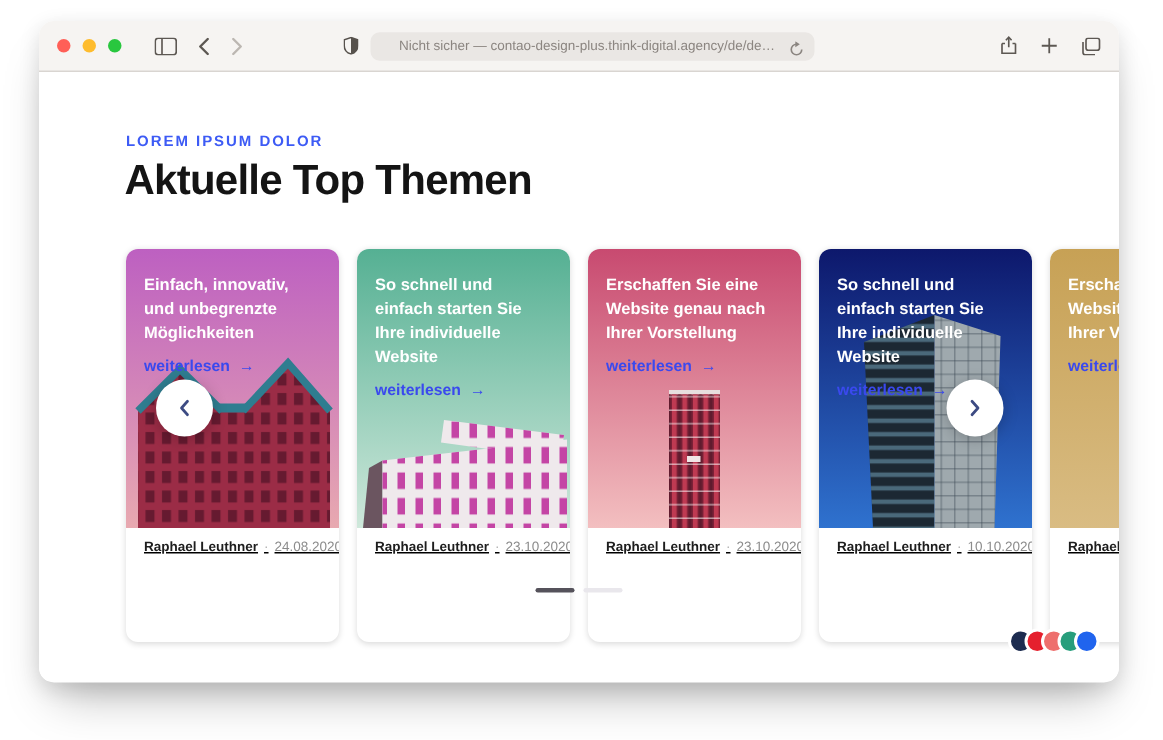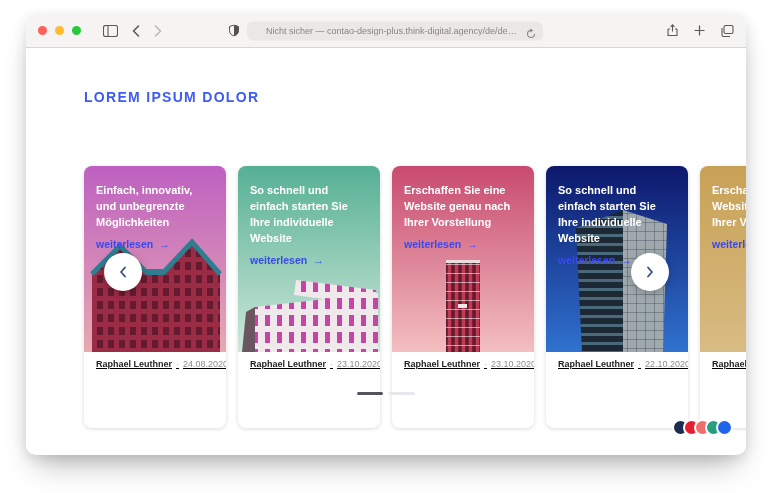--- a/index.html
+++ b/index.html
@@ -23,21 +23,21 @@
   .shield { margin-right:8px; display:flex; }
   .addr-pill { width:296px; height:19px; background:#eae7e4; border-radius:6px;
                display:flex; align-items:center; justify-content:center; position:relative; }
   .addr-text { font-size:9px; color:#8b8580; white-space:nowrap; overflow:hidden;
                max-width:258px; text-overflow:ellipsis; }
   .reload { position:absolute; right:7px; top:4px; }
   .right-icons { margin-left:auto; display:flex; align-items:center; gap:16px; color:#5d5853; }
 
   
   .content { position:relative; height:406px; background:#fff; }
-  .eyebrow { position:absolute; left:58px; top:41px; font-size:14px; font-weight:bold;
+  .eyebrow { position:absolute; left:58px; top:41px; font-size:10px; font-weight:bold;
              letter-spacing:1.3px; color:#3d5bf5; }
   .h1 { position:absolute; left:57px; top:56px; font-size:28px; font-weight:bold;
         letter-spacing:-0.5px; color:#141414; }
 
   .carousel { position:absolute; left:58px; top:118px; display:flex; gap:12px; }
   .card { width:142px; height:262px; border-radius:8px; overflow:hidden; flex:0 0 auto;
           background:#fff; box-shadow:0 1px 4px rgba(0,0,0,.15); display:flex;
           flex-direction:column; cursor:pointer; }
   .card-body { position:relative; height:186px; padding:17px 12px 0; overflow:hidden; }
   .card-title { position:relative; z-index:2; color:#fff; font-weight:bold;
@@ -129,20 +129,21 @@
         <svg width="13" height="12" viewBox="0 0 13 12">
             <rect x="3" y="0.5" width="9" height="8" rx="1.5" fill="none" stroke="currentColor" stroke-width="1.1"></rect>
             <path d="M1 3 V10 a1.5 1.5 0 0 0 1.5 1.5 H9" fill="none" stroke="currentColor" stroke-width="1.1"></path>
           </svg>
       </span>
     </div>
   </div>
 
   <div class="content">
     <div class="eyebrow">LOREM IPSUM DOLOR</div>
+    <h1 class="h1">Aktuelle Top Themen</h1>
 
     <div class="carousel">
 
       <div class="card">
         <div class="card-body" style="background: linear-gradient(rgb(189, 96, 193), rgb(232, 169, 176));">
           <div class="card-title">Einfach, innovativ, und unbegrenzte Möglichkeiten</div>
           <a class="card-link" style="color: rgb(58, 73, 238);"><span>weiterlesen</span><span class="arr">→</span></a>
           <svg class="bldg" width="142" height="118" viewBox="0 0 142 118">
             <defs>
                 <pattern id="c1w" width="11" height="13" patternUnits="userSpaceOnUse">
@@ -232,21 +233,21 @@
             </defs>
             <polygon points="36,148 30,24 77,6 77,148" fill="#1c2833"></polygon>
             <polygon points="36,148 30,24 77,6 77,148" fill="url(#c4l)"></polygon>
             <polygon points="77,148 77,6 121,20 117,148" fill="#9fa9ae"></polygon>
             <polygon points="77,148 77,6 121,20 117,148" fill="url(#c4r)"></polygon>
           </svg>
         </div>
         <div class="card-footer">
           <span class="cf-name">Raphael Leuthner</span>
           <span class="cf-sep">·</span>
-          <span class="cf-date">22.10.2020</span>
+          <span class="cf-date">10.10.2020</span>
         </div>
       </div>
 
       <div class="card">
         <div class="card-body" style="background: linear-gradient(rgb(199, 161, 85), rgb(217, 188, 131));">
           <div class="card-title">Erschaffen Sie eine Website genau nach Ihrer Vorstellung</div>
           <a class="card-link" style="color: rgb(58, 73, 238);"><span>weiterlesen</span></a>
         </div>
         <div class="card-footer">
           <span class="cf-name">Raphael Leuthner</span>

